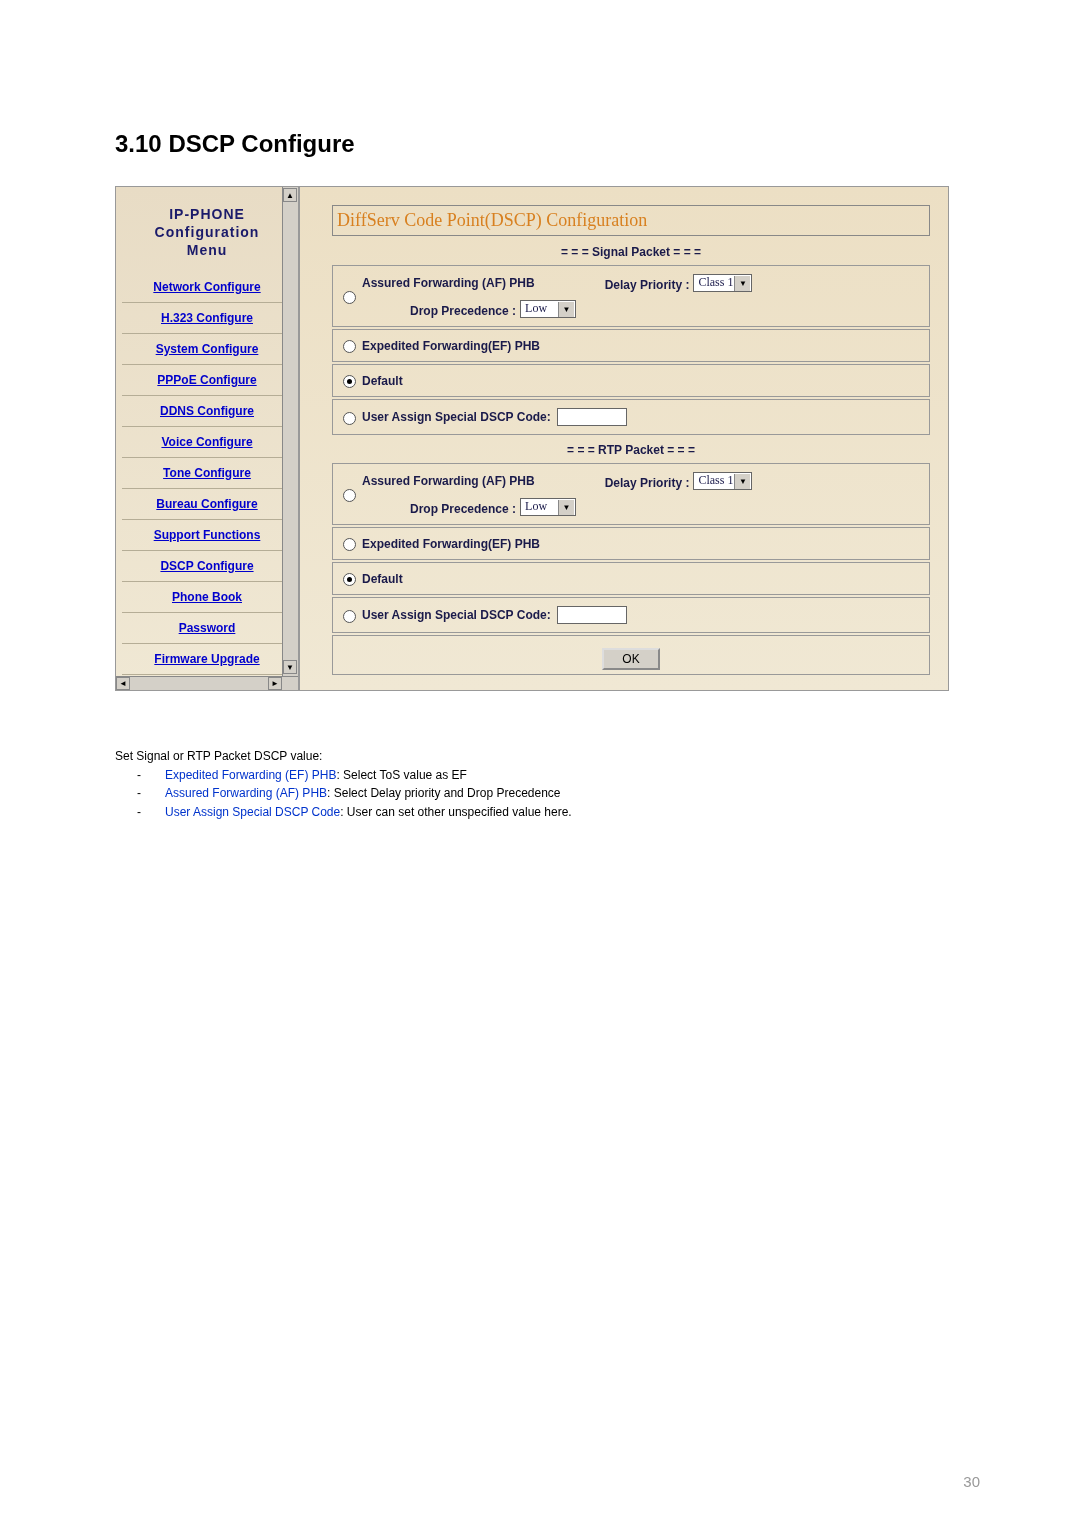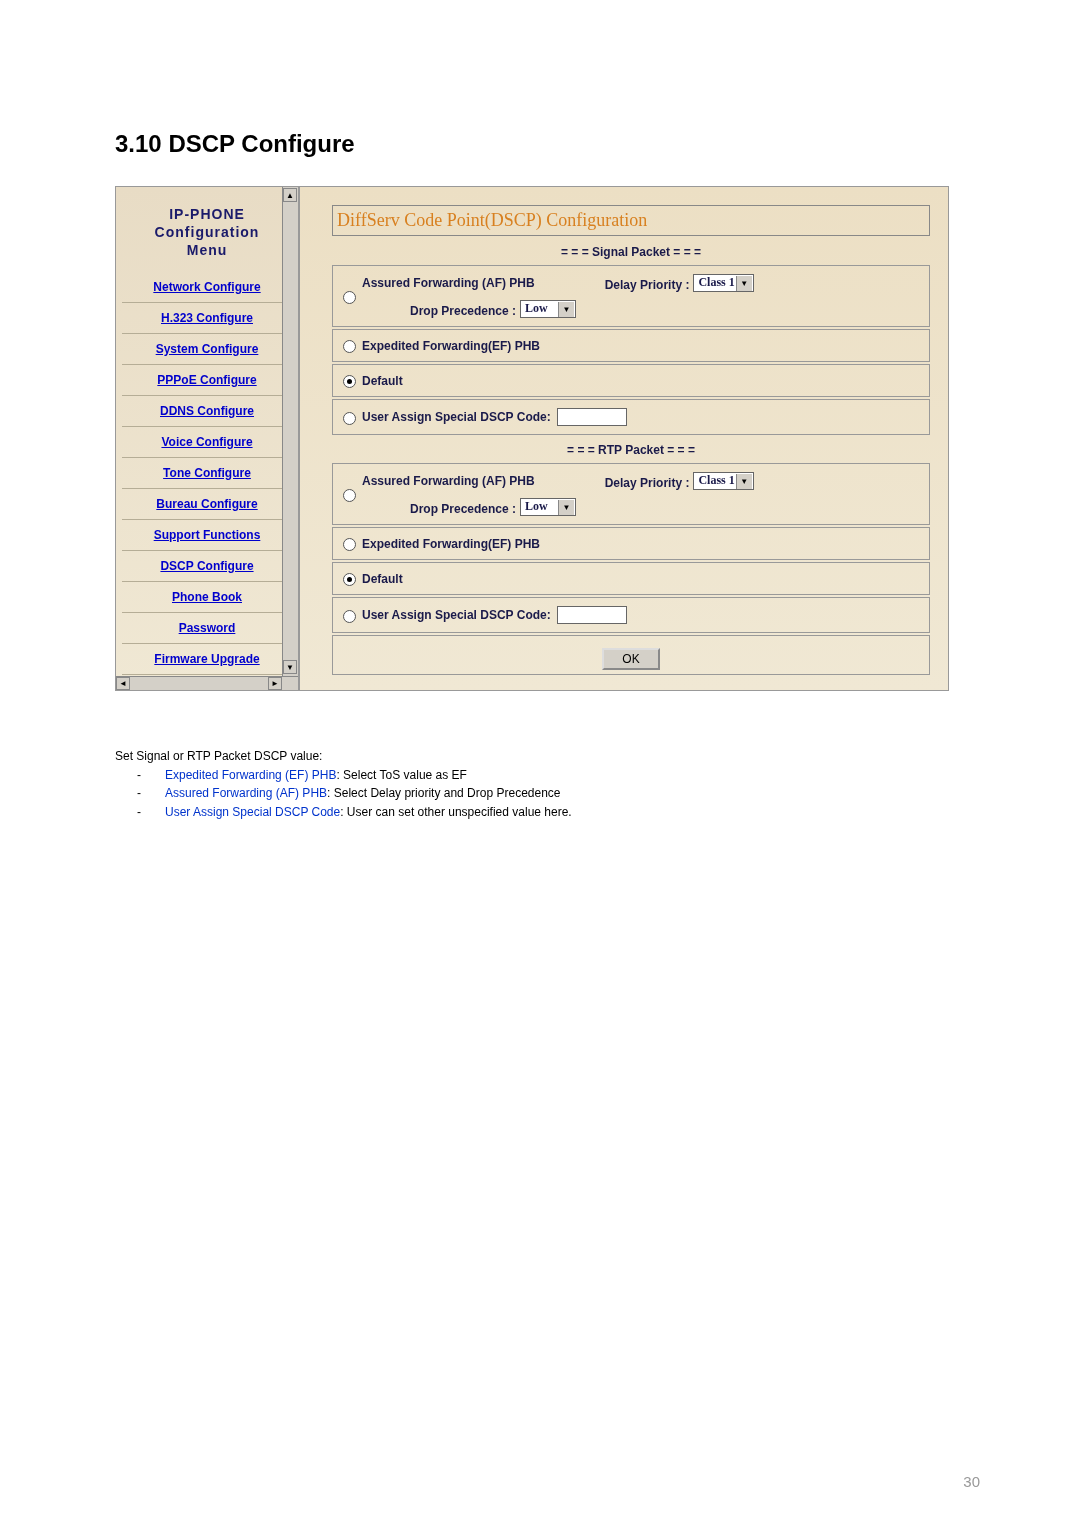--- a/index.html
+++ b/index.html
@@ -127,21 +127,21 @@
     }
     .radio.checked::after {
       content: ""; width: 5px; height: 5px; border-radius: 50%;
       background: #000;
     }
     .option-content { display:flex; flex-wrap:wrap; align-items:center; gap:8px 22px; width:100%; }
     .af-label { line-height:1.4; }
     .dropdown {
       font-family: "Times New Roman", serif;
       font-size: 12px;
-      font-weight: bold;
+      font-weight: normal;
       background: #fff;
       border: 1px solid #666;
       padding: 0 18px 0 4px;
       height: 18px;
       position: relative;
       display: inline-block;
       min-width: 56px;
     }
     .dropdown::after {
       content: "▼"; position: absolute; right: 1px; top: 1px;

